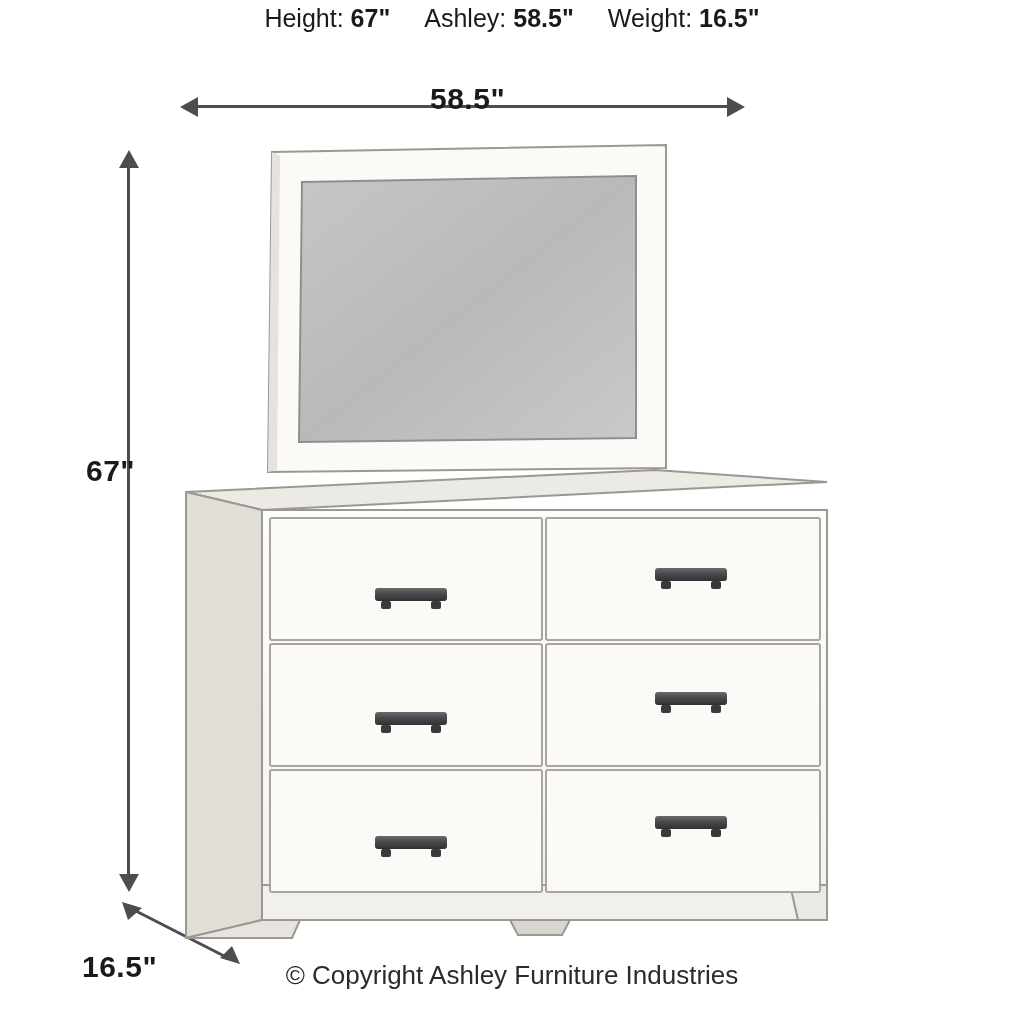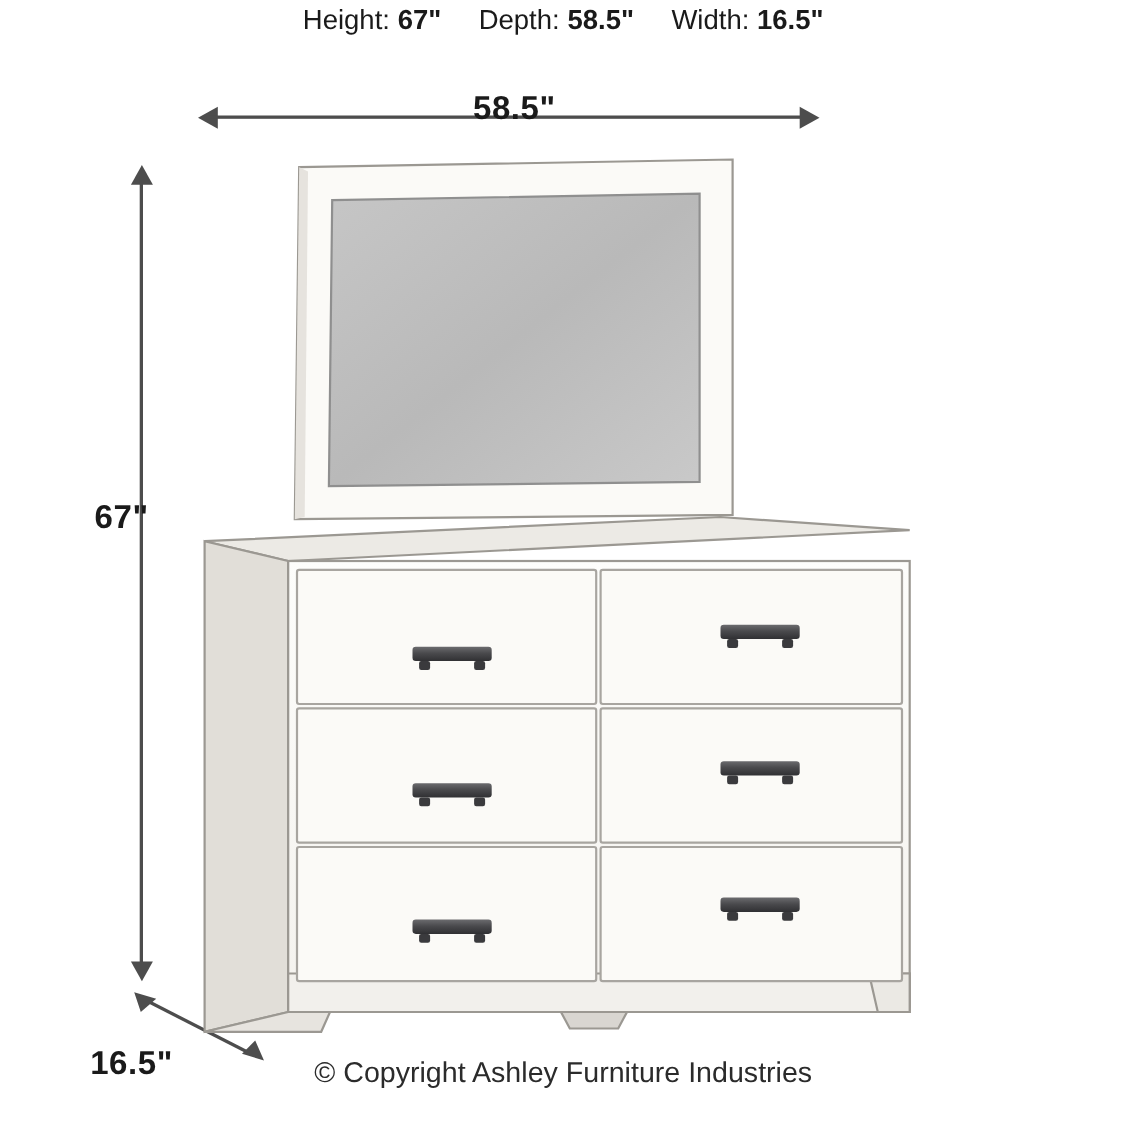--- a/index.html
+++ b/index.html
@@ -143,25 +143,25 @@
 </style>
 </head>
 <body>
 
 <div class="spec-bar">
   <div class="spec-item">
     <span class="spec-label">Height:</span>
     <span class="spec-value">67"</span>
   </div>
   <div class="spec-item">
-    <span class="spec-label">Depth:</span>
+    <span class="spec-label">Ashley:</span>
     <span class="spec-value">58.5"</span>
   </div>
   <div class="spec-item">
-    <span class="spec-label">Width:</span>
+    <span class="spec-label">Weight:</span>
     <span class="spec-value">16.5"</span>
   </div>
 </div>
 
 <div id="width-arrow">
   <div class="head-l"></div>
   <div class="shaft"></div>
   <div class="head-r"></div>
 </div>
 <div class="dim-text" id="width-label">58.5"</div>

